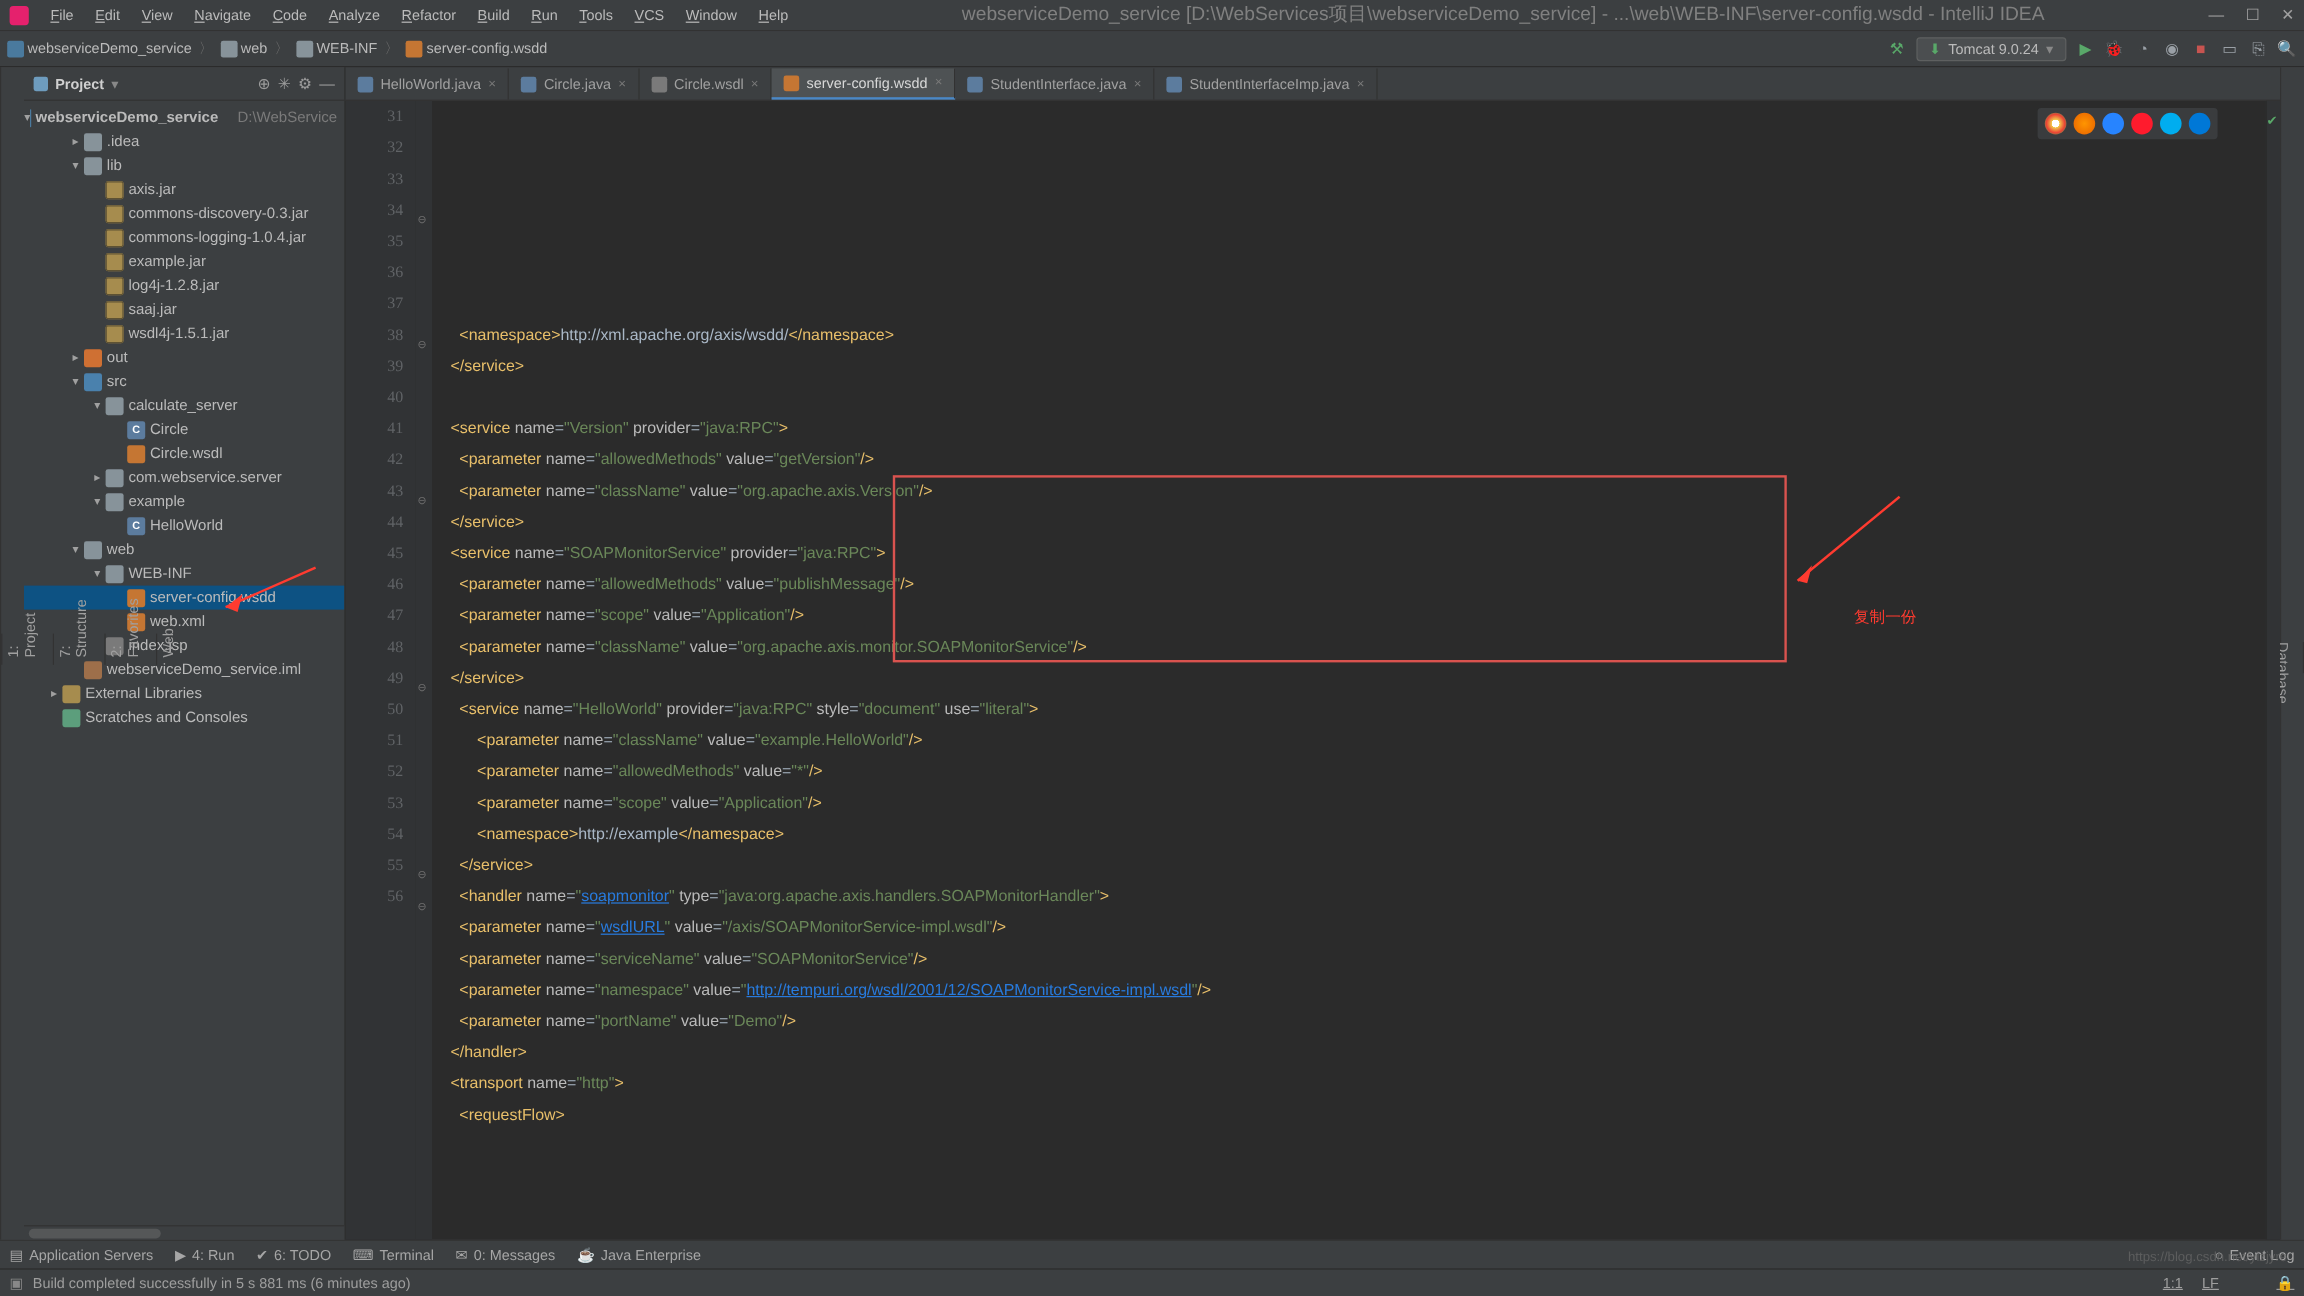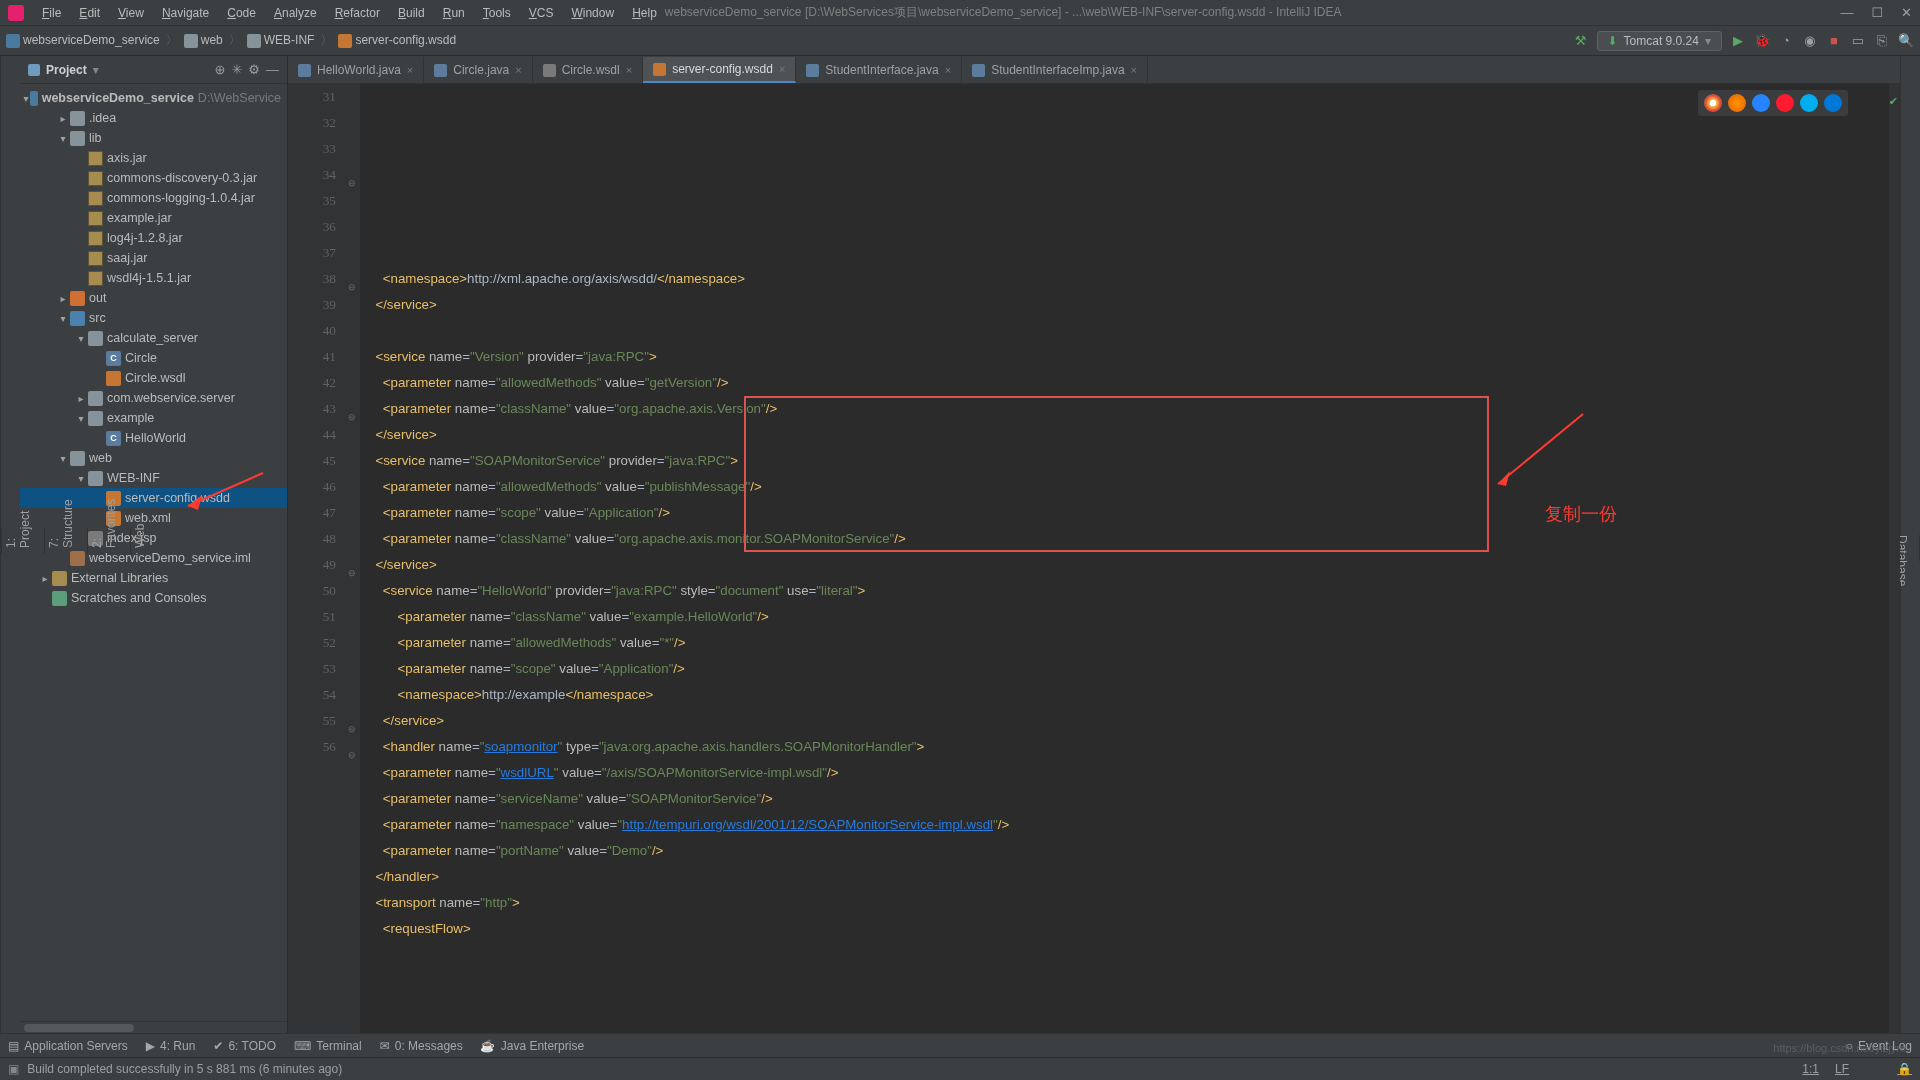--- a/index.html
+++ b/index.html
@@ -3,21 +3,21 @@
 <meta charset="utf-8">
 <style>
 * { margin:0; padding:0; box-sizing:border-box; font-family:"Segoe UI",Arial,sans-serif; }
 body { background:#3c3f41; color:#bbbbbb; font-size:12px; width:1920px; height:1080px; overflow:hidden; position:relative; }
 
 .titlebar { height:26px; background:#3c3f41; display:flex; align-items:center; padding:0 8px; border-bottom:1px solid #323232; }
 .titlebar .logo { width:16px; height:16px; background:#e5216d; border-radius:3px; margin-right:10px; position:relative; }
 .titlebar .menu { display:flex; gap:2px; }
 .titlebar .menu span { padding:3px 8px; cursor:pointer; }
 .titlebar .menu span u { text-decoration:underline; }
-.titlebar .title { flex:1; text-align:left; color:#808080; font-size:12px; }
+.titlebar .title { flex:1; text-align:center; color:#808080; font-size:16px; }
 .titlebar .winbtns { display:flex; gap:18px; color:#a0a0a0; font-size:13px; }
 
 .navbar { height:30px; background:#3c3f41; display:flex; align-items:center; padding:0 6px; border-bottom:1px solid #2b2b2b; }
 .crumbs { display:flex; align-items:center; gap:6px; font-size:12px; }
 .crumbs .sep { color:#6e6e6e; }
 .crumbs .ic { width:14px; height:14px; display:inline-block; vertical-align:middle; margin-right:3px; }
 .ic-mod { background:#4a7a9e; border-radius:2px; }
 .ic-fold { background:#87939a; border-radius:2px; }
 .ic-file { background:#c57633; border-radius:2px; }
 .navspacer { flex:1; }
@@ -49,21 +49,21 @@
 .tic-fold-src { background:#4a81ad; }
 .tic-jar { background:#a68c4e; box-shadow:inset 0 0 0 1px #5e5233; }
 .tic-java { background:#5c7c9e; border-radius:50%; }
 .tic-java::after{content:"C"; color:#fff; font-size:9px; font-weight:bold;}
 .tic-xml { background:#c57633; }
 .tic-jsp { background:#7a7a7a; }
 .tic-iml { background:#9e6f4a; }
 .tic-lib { background:#a68c4e; }
 .tic-scratch { background:#5c9e7c; }
 .tree .txt { color:#bbbbbb; }
-.tree .path { color:#7a7a7a; margin-left:4px; }
+.tree .path { color:#7a7a7a; margin-left:16px; }
 
 .editor { flex:1; display:flex; flex-direction:column; background:#2b2b2b; position:relative; min-width:0; }
 .tabs { height:28px; background:#3c3f41; display:flex; align-items:flex-end; border-bottom:1px solid #323232; }
 .tab { height:26px; padding:0 10px; display:flex; align-items:center; gap:6px; font-size:12px; border-right:1px solid #323232; cursor:pointer; color:#a0a0a0; }
 .tab.active { background:#4e5254; color:#d8d8d8; border-bottom:2px solid #4a88c7; }
 .tab .tclose { color:#7a7a7a; font-size:11px; }
 .tab .tfi { width:13px; height:13px; border-radius:2px; }
 .tfi-java { background:#5c7c9e; }
 .tfi-wsdl { background:#7a7a7a; }
 .tfi-wsdd { background:#c57633; }
@@ -73,21 +73,21 @@
 .fold { width:14px; background:#313335; position:relative; }
 .fold .fm { position:absolute; left:2px; width:10px; height:10px; color:#6e6e6e; font-size:9px; }
 .code { flex:1; padding-left:8px; position:relative; white-space:pre; overflow:hidden; }
 .code .ln { height:26px; }
 .t-tag { color:#e8bf6a; }
 .t-attr { color:#bababa;text-align:right; }
 .t-str { color:#6a8759; }
 .t-link { color:#287bde; text-decoration:underline; }
 .t-plain { color:#a9b7c6; }
 .highlight-box { position:absolute; border:2px solid #d9534f; left:384px; top:312px; width:745px; height:156px; pointer-events:none; }
-.annot { position:absolute; left:1185px; top:417px; color:#ff3b30; font-size:18px; }
+.annot { position:absolute; left:1185px; top:417px; color:#ff3b30; font-size:13px; }
 .arrow-svg { position:absolute; pointer-events:none; }
 .browser-icons { position:absolute; right:40px; top:6px; display:flex; gap:6px; background:#3a3c3e; padding:4px 6px; border-radius:3px; }
 .browser-icons span { width:18px; height:18px; border-radius:50%; display:inline-block; }
 .vstrip { width:12px; background:#313335; border-left:1px solid #2b2b2b; position:relative; }
 .vstrip .ok { position:absolute; top:4px; right:2px; color:#59a869; font-size:11px; }
 
 .toolstrip { height:24px; background:#3c3f41; border-top:1px solid #323232; display:flex; align-items:center; padding:0 8px; gap:18px; font-size:12px; color:#a6a6a6; }
 .toolstrip .sp { flex:1; }
 .toolstrip .item { display:flex; align-items:center; gap:5px; cursor:pointer; }
 

